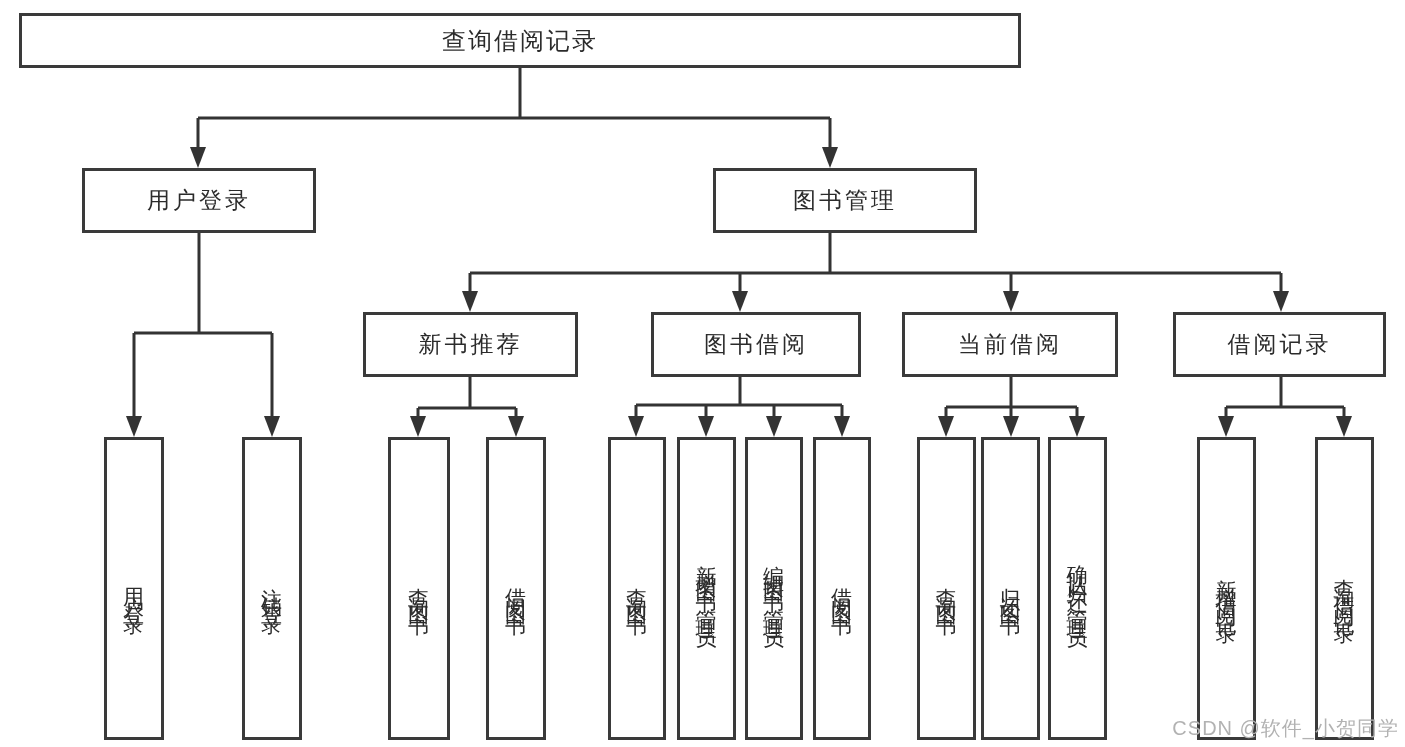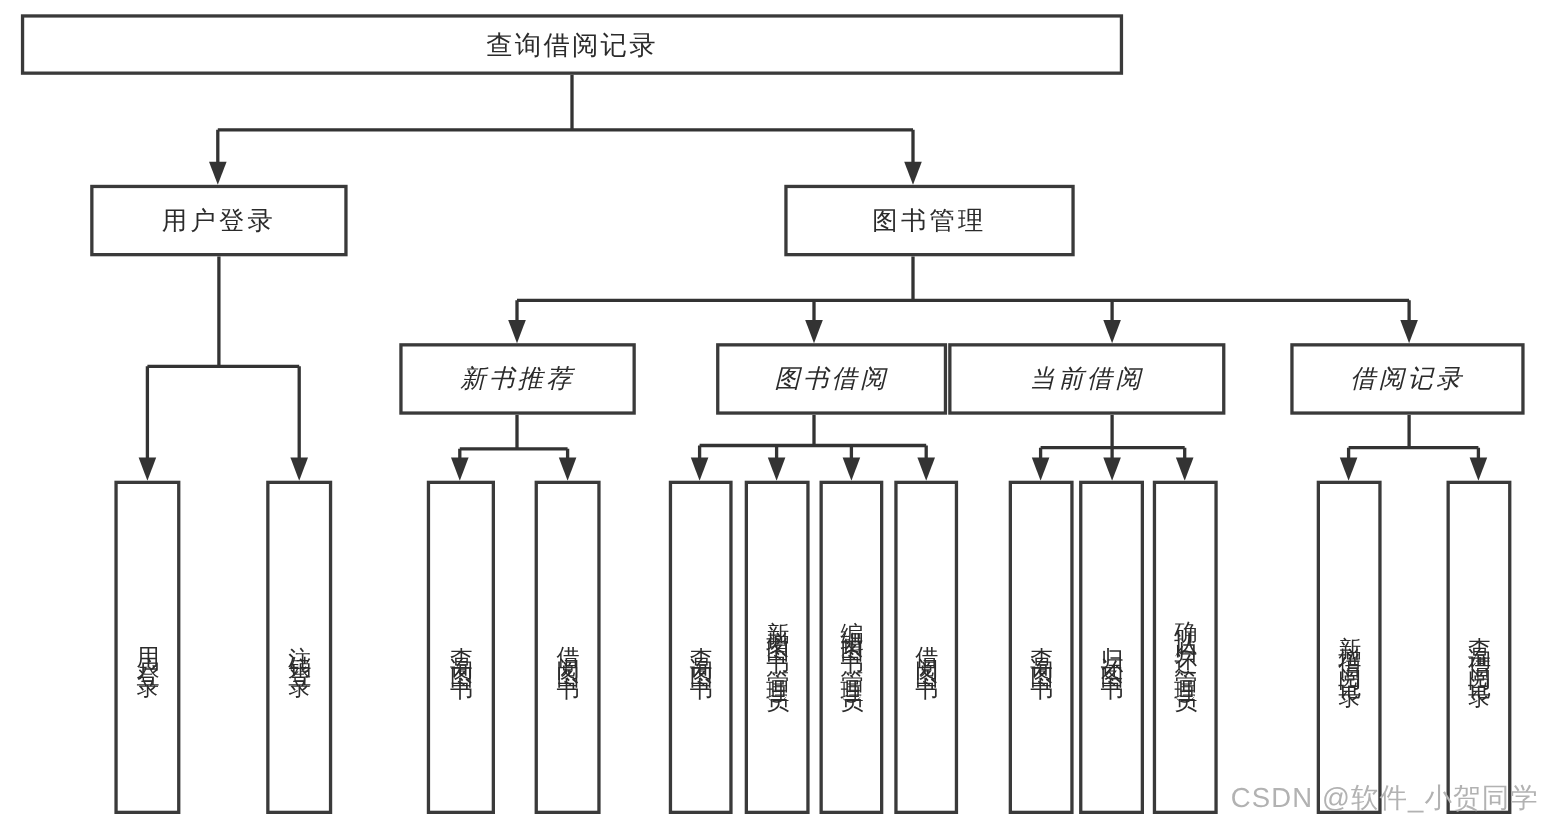--- a/index.html
+++ b/index.html
@@ -30,42 +30,42 @@
     display: flex;
     align-items: center;
     justify-content: center;
     text-align: center;
   }
   .root-node {
     left: 19px; top: 13px; width: 1002px; height: 55px;
   }
   .root-node .h-label { font-size: 24px; letter-spacing: 2px; }
   .l2 { top: 168px; height: 65px; }
-  .l3 { top: 312px; height: 65px; font-style: italic; }
+  .l3 { top: 312px; height: 65px; }
   .h-label {
     font-size: 23px;
     letter-spacing: 3px;
     white-space: nowrap;
     color: #2b2b2b;
   }
   .leaf { top: 437px; height: 303px; }
   .v-label {
     writing-mode: vertical-rl;
     text-orientation: mixed;
     font-size: 21px;
     letter-spacing: 9px;
     line-height: 1;
     white-space: nowrap;
     color: #2b2b2b;
   }
   .watermark {
     position: absolute;
     right: 6px;
     bottom: 5px;
-    font-size: 25px;
+    font-size: 20px;
     letter-spacing: 1px;
     color: #b2b2b2;
     z-index: 10;
     white-space: nowrap;
   }
 </style>
 </head>
 <body>
 
 <svg id="connectors" viewBox="0 0 1405 747" xmlns="http://www.w3.org/2000/svg">
@@ -111,21 +111,21 @@
 <div class="node l2" style="left:713px;width:264px">
   <span class="h-label">图书管理</span>
 </div>
 
 <div class="node l3" style="left:363px;width:215px">
   <span class="h-label">新书推荐</span>
 </div>
 <div class="node l3" style="left:651px;width:210px">
   <span class="h-label">图书借阅</span>
 </div>
-<div class="node l3" style="left:862px;width:252px">
+<div class="node l3" style="left:902px;width:216px">
   <span class="h-label">当前借阅</span>
 </div>
 <div class="node l3" style="left:1173px;width:213px">
   <span class="h-label">借阅记录</span>
 </div>
 
 <div class="node leaf" style="left:104px;width:60px">
   <span class="v-label">用户登录</span>
 </div>
 <div class="node leaf" style="left:242px;width:60px">

